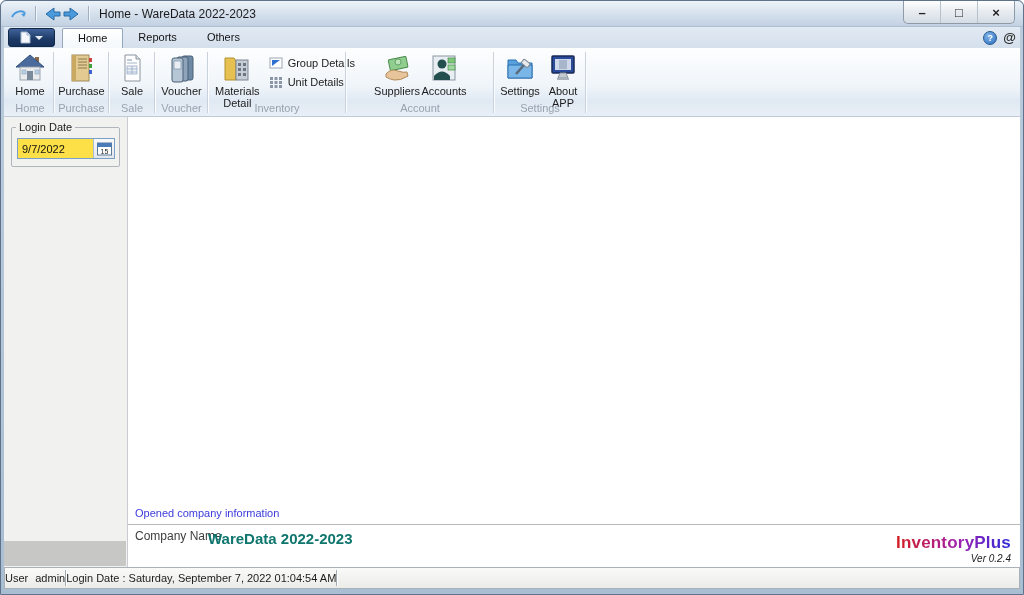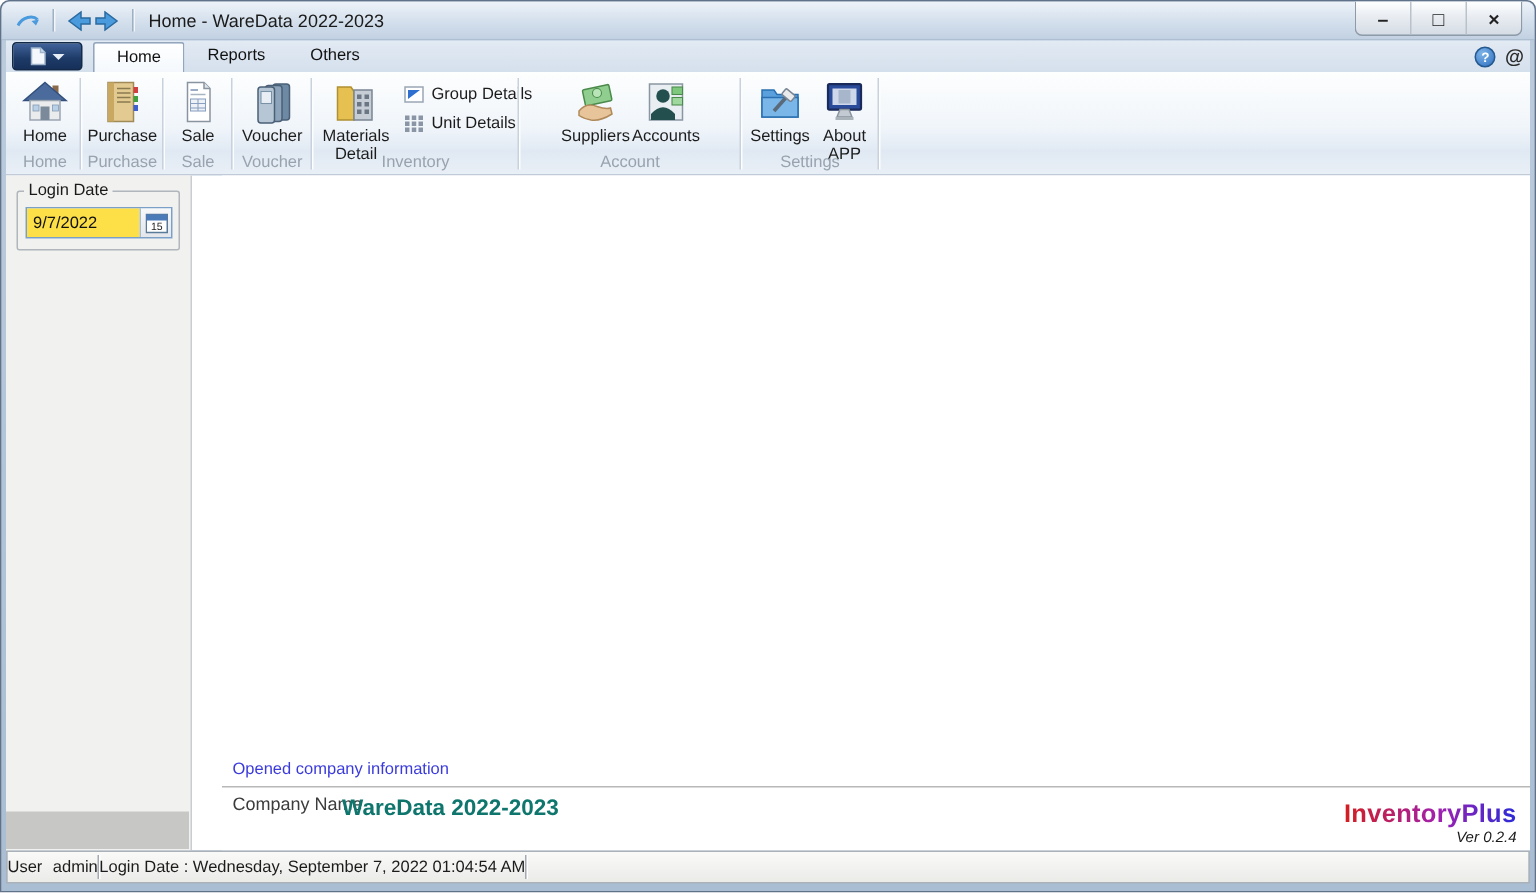--- a/index.html
+++ b/index.html
@@ -80,21 +80,21 @@
     display:flex; flex-direction:column; align-items:center;
     padding:1px 2px; border:1px solid transparent; border-radius:3px;
   }
   .big-btn .blabel{ font-size:11px; color:#1c1c1c; text-align:center; line-height:12px; margin-top:1px; white-space:pre-line; }
   .big-btn svg{ display:block; }
   .small-col{ display:flex; flex-direction:column; justify-content:flex-start; gap:3px; padding:5px 4px 0 6px; }
   .small-btn{ display:flex; align-items:center; gap:5px; height:16px; }
   .small-btn .blabel{ font-size:11px; color:#1c1c1c; white-space:nowrap; }
 
   
-  .content{ position:absolute; top:116px; left:3px; right:3px; bottom:27px; display:flex; background:#fff;gap:20px; }
+  .content{ position:absolute; top:116px; left:3px; right:3px; bottom:27px; display:flex; background:#fff; }
   .sidebar{
     position:relative; width:124px; background:#f1f1ef; border-right:1px solid #c9cdd1; flex:0 0 auto;
   }
   .groupbox{
     position:relative; margin:10px 7px 0 7px; height:40px;
     border:1px solid #b0b6bc; border-radius:2px;
   }
   .groupbox .legend{
     position:absolute; top:-7px; left:4px; background:#f1f1ef; padding:0 3px;
     font-size:11px; color:#1a1a1a;
@@ -384,17 +384,17 @@
       </div>
     </div>
 
   </div>
 
   <div class="statusbar">
     <div class="sb-panel">
       <span>User</span><span class="sb-user-gap"></span><span>admin</span>
     </div>
     <div class="sb-sep"></div>
-    <div class="sb-panel">Login Date : Wednesday, September 7, 2022 01:04:54 AM</div>
+    <div class="sb-panel">Login Date : Saturday, September 7, 2022 01:04:54 AM</div>
     <div class="sb-sep"></div>
   </div>
 
 </div>
 
 </body></html>

